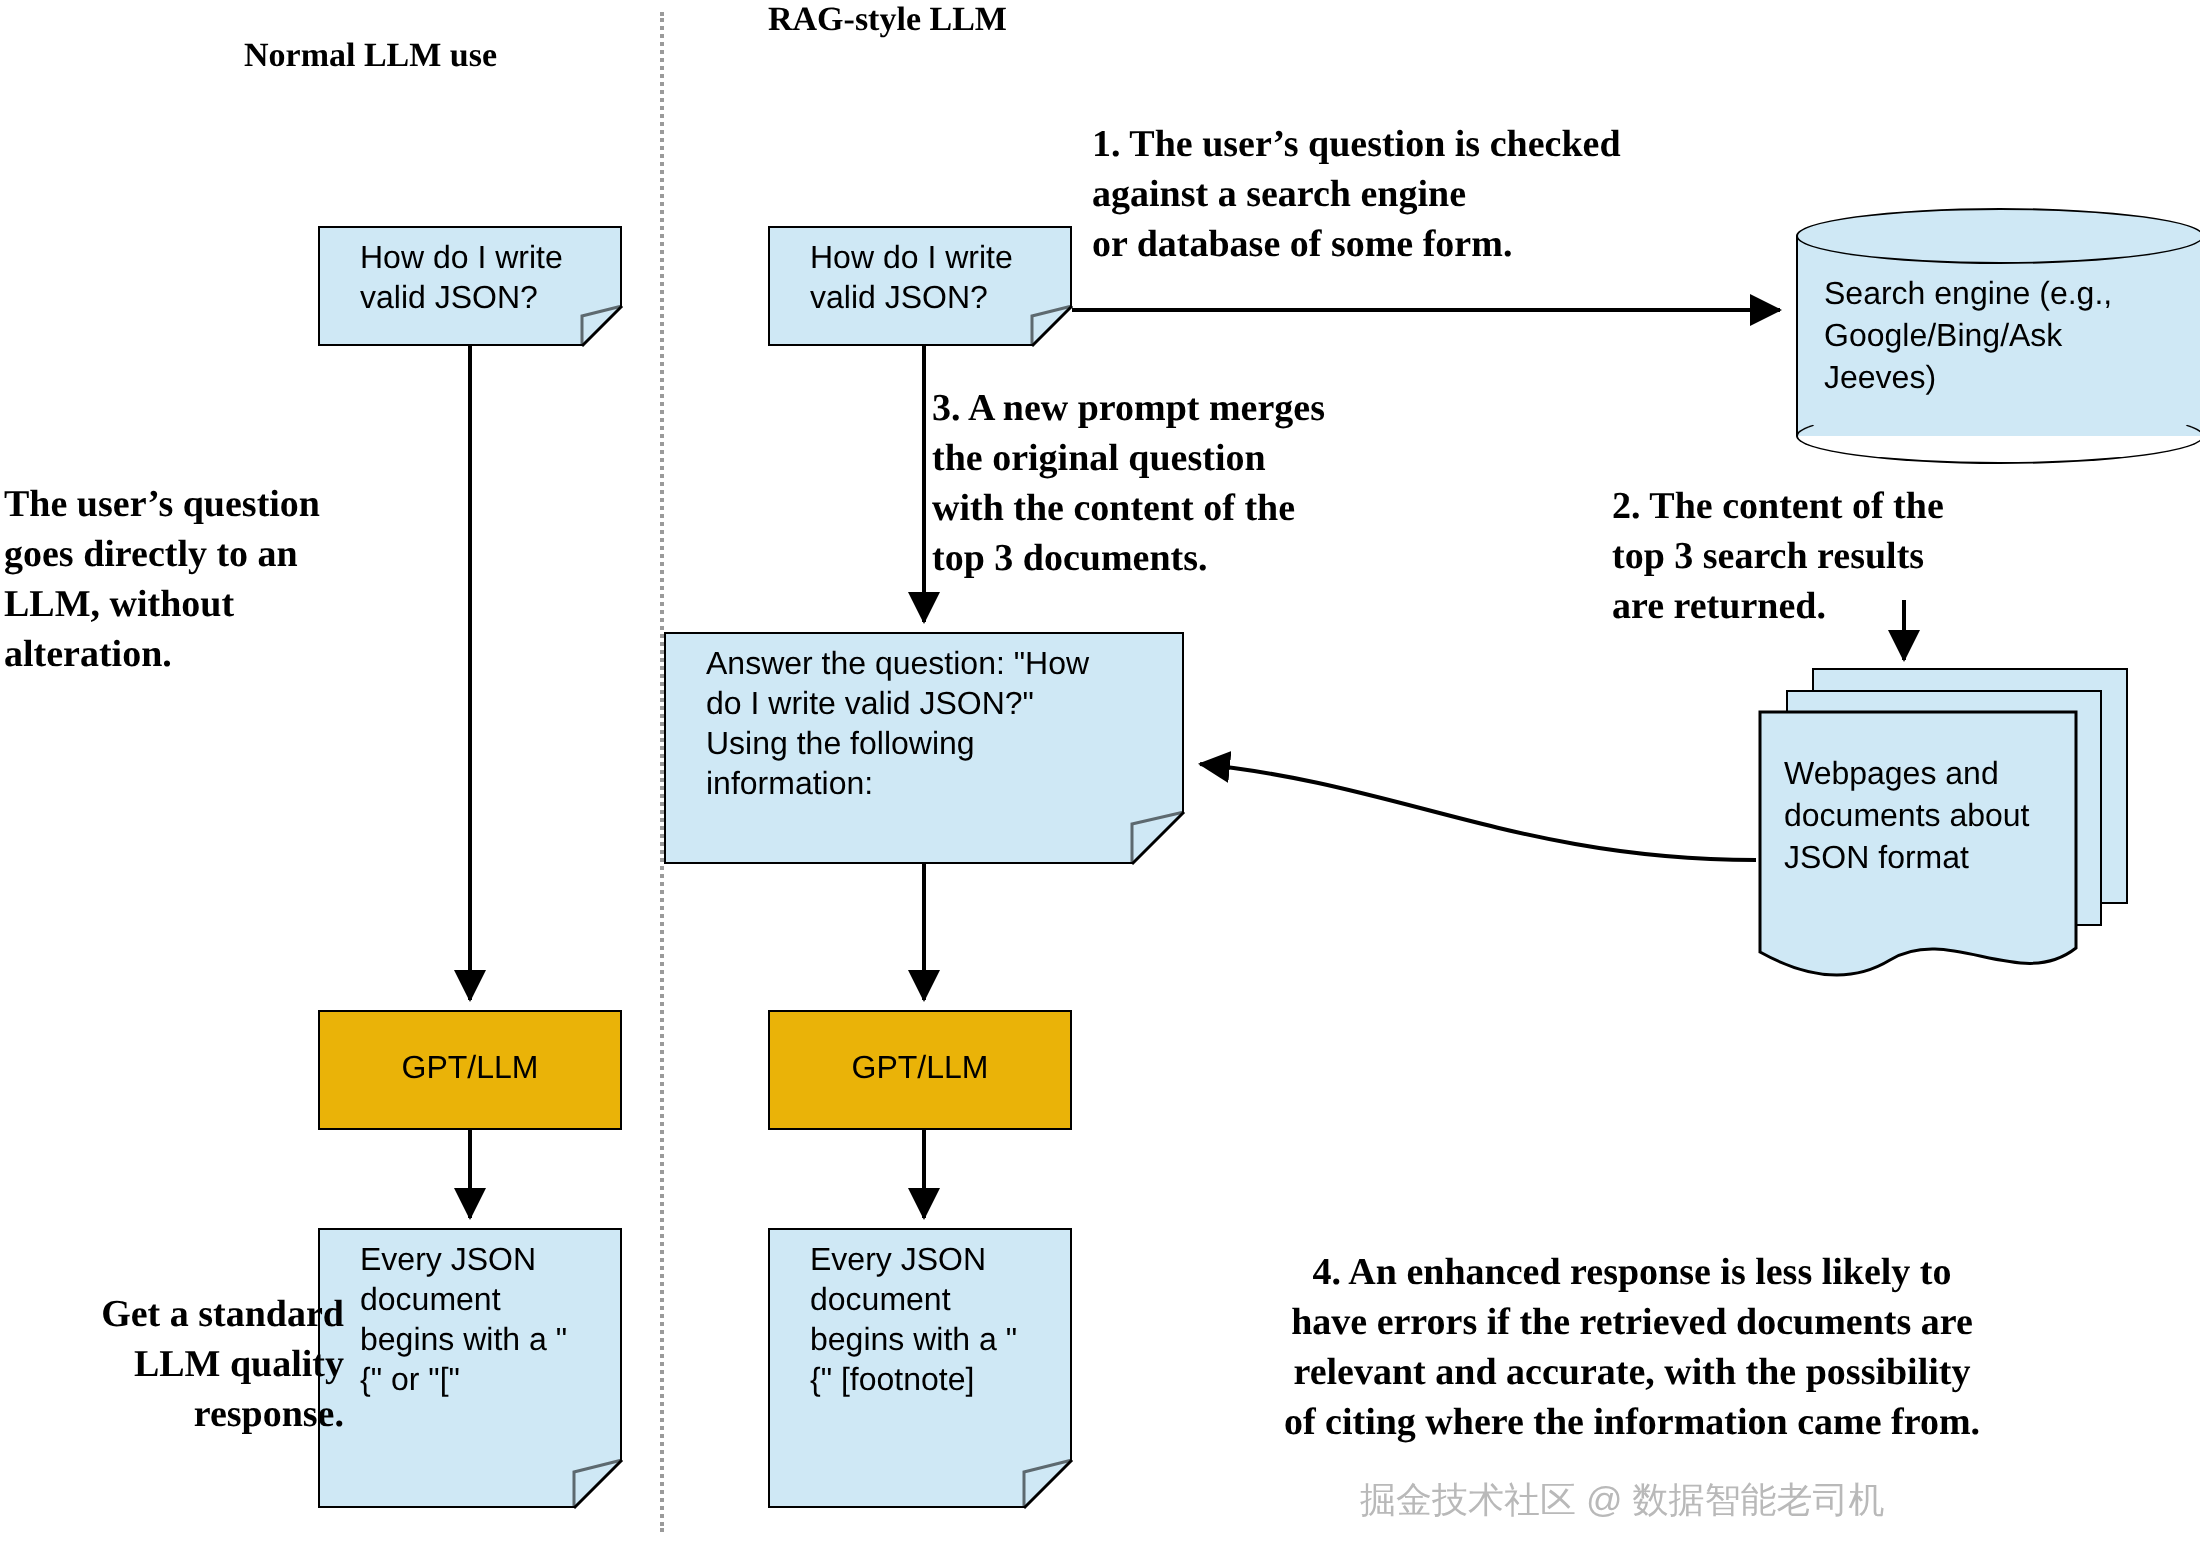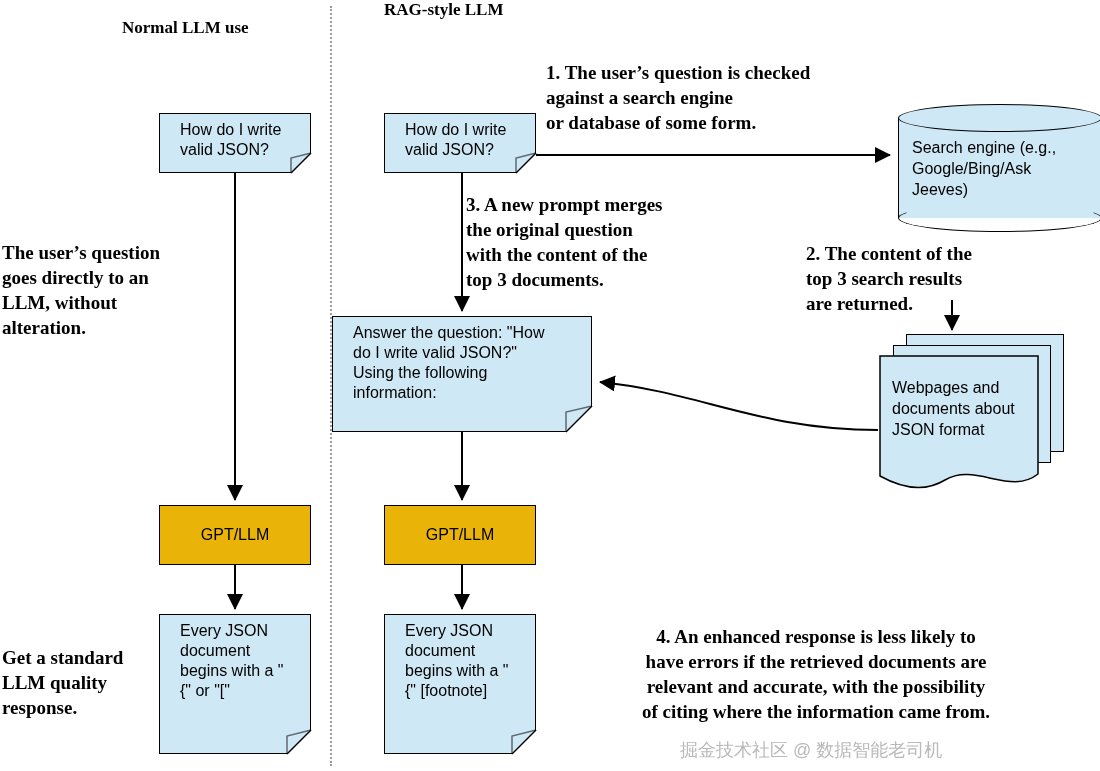--- a/index.html
+++ b/index.html
@@ -168,21 +168,21 @@
 document
 begins with a "
 {" or "["</div>
   </div>
 
   <div class="bold-text" style="left:2px; top:240px; width:210px;">The user’s question
 goes directly to an
 LLM, without
 alteration.</div>
 
-  <div class="bold-text" style="left:2px; top:645px; width:170px;">Get a standard
+  <div class="bold-text" style="left:2px; top:645px; width:170px;text-align:right;">Get a standard
 LLM quality
 response.</div>
 
   <div class="note" style="left:384px; top:113px; width:152px; height:60px;">
     <div class="body"></div>
     <div class="txt">How do I write
 valid JSON?</div>
   </div>
 
   <div class="note" style="left:332px; top:316px; width:260px; height:116px;">

